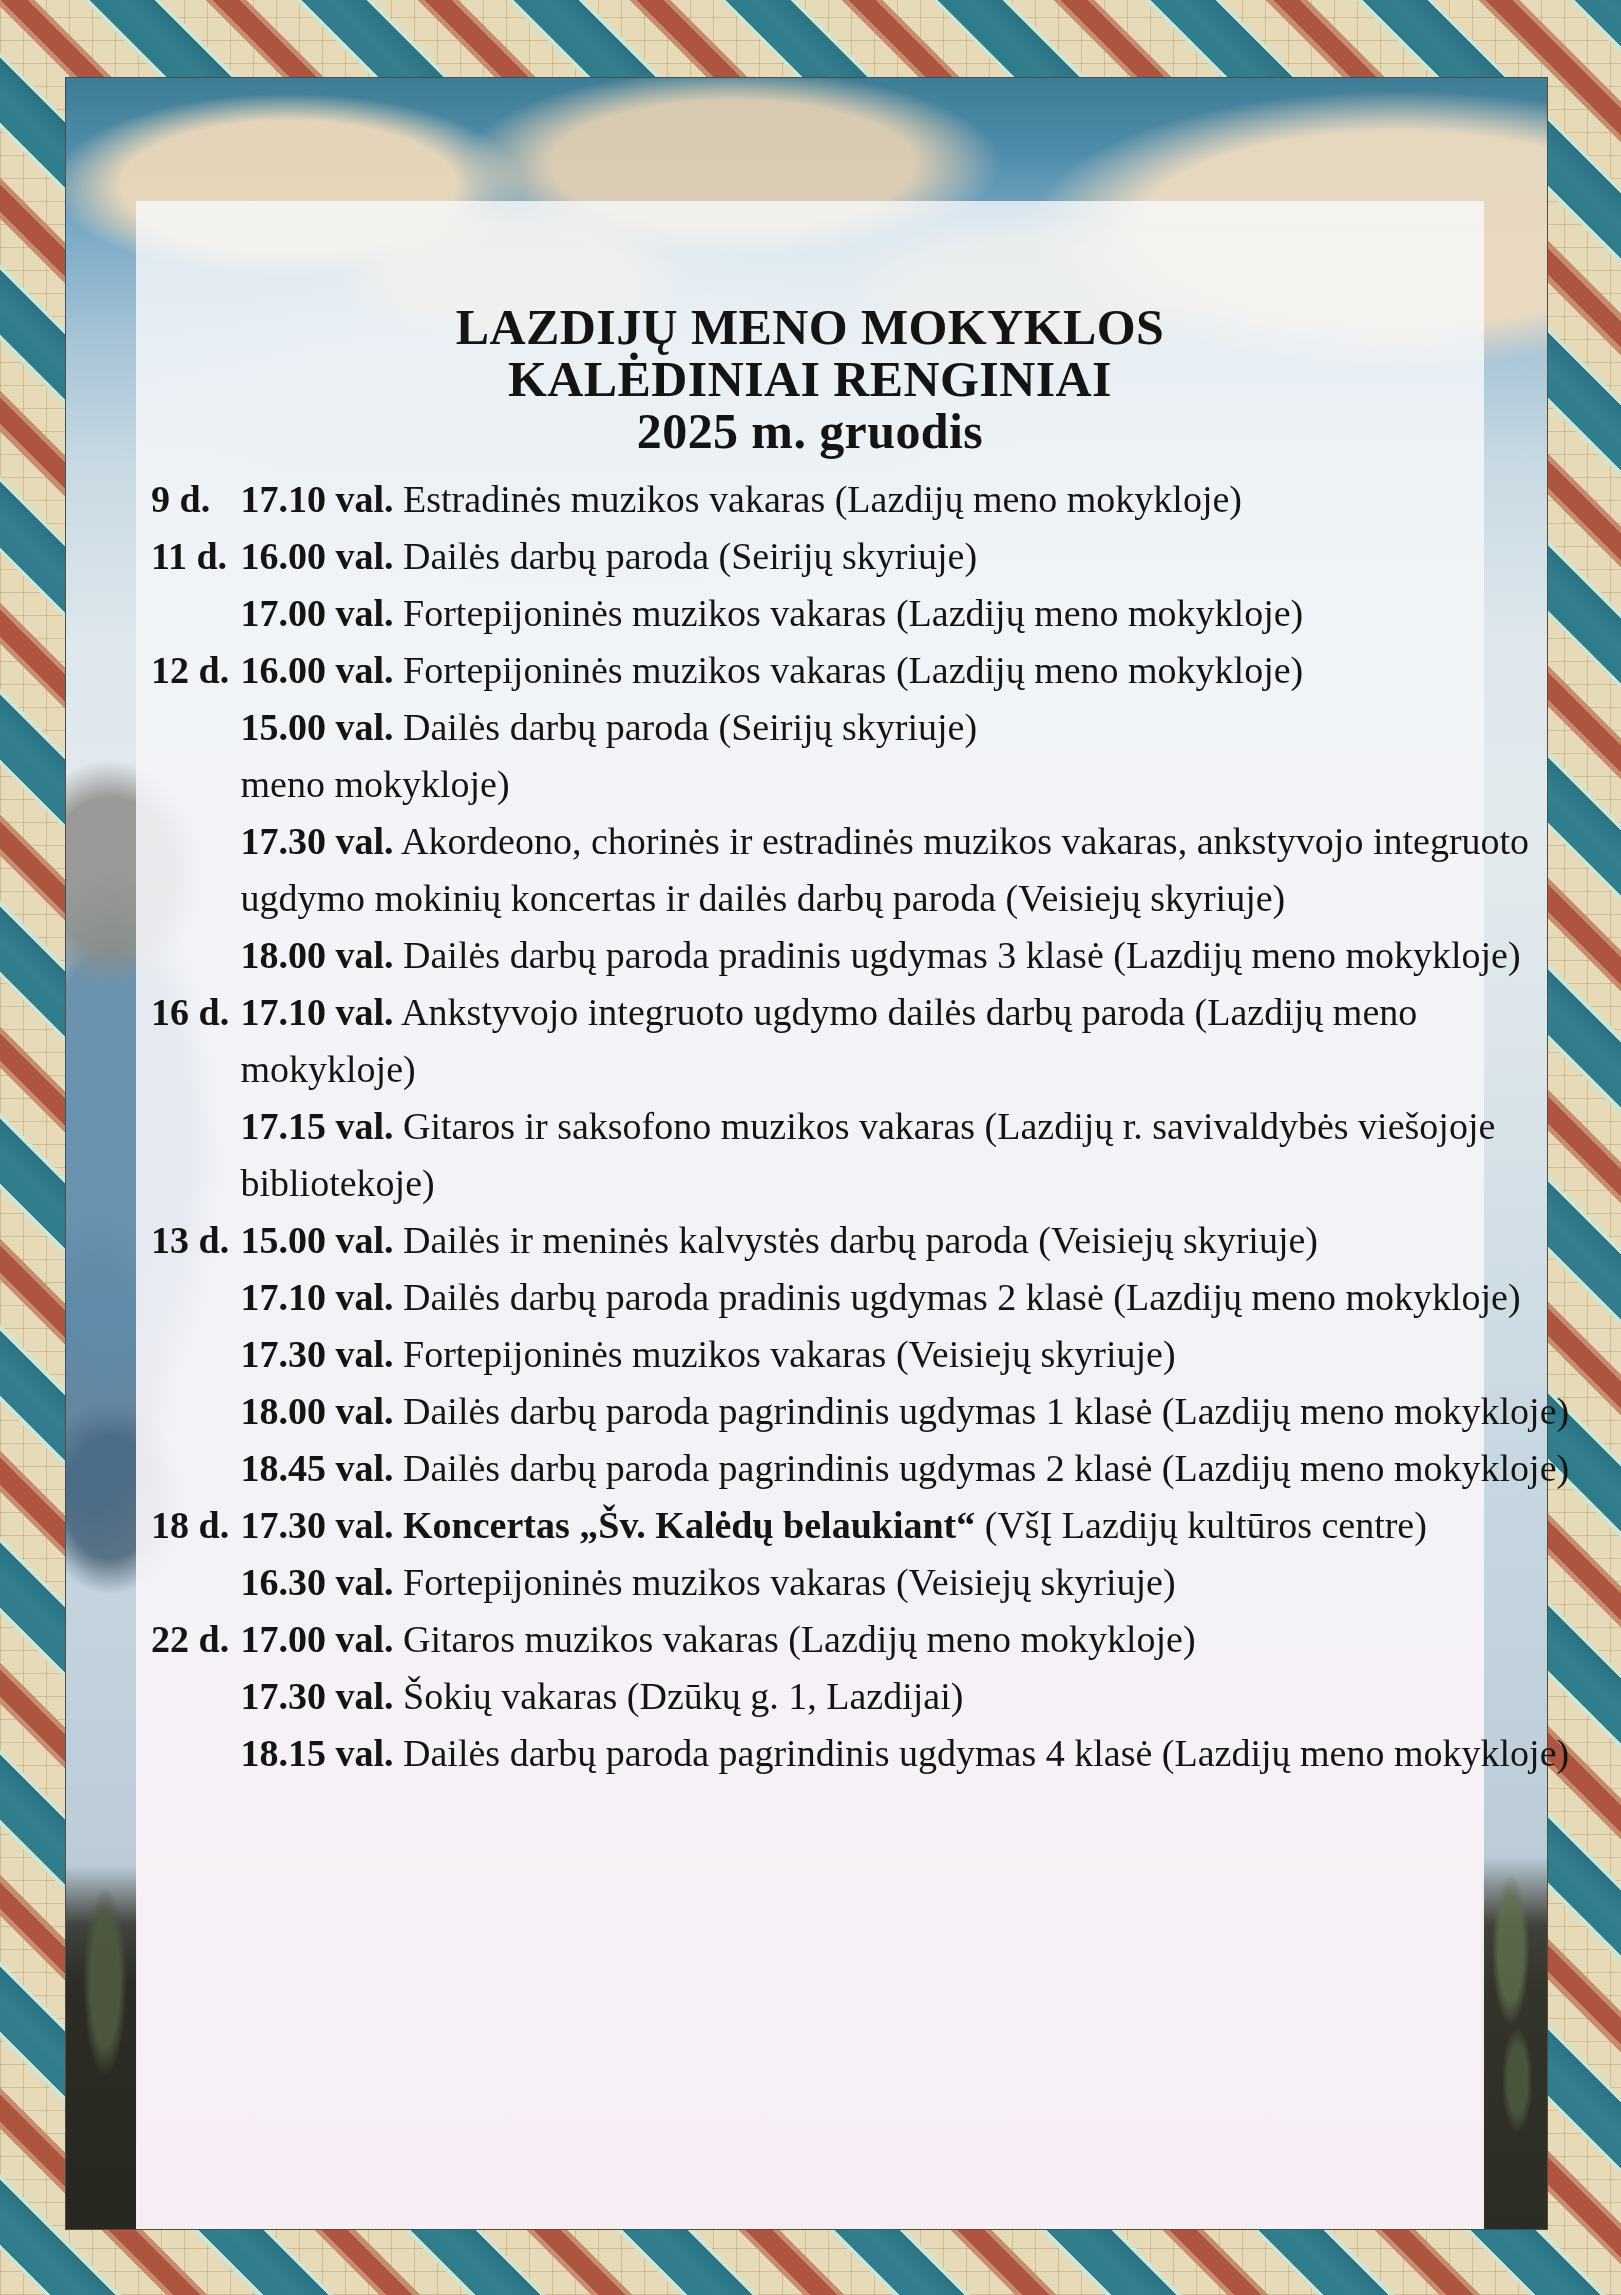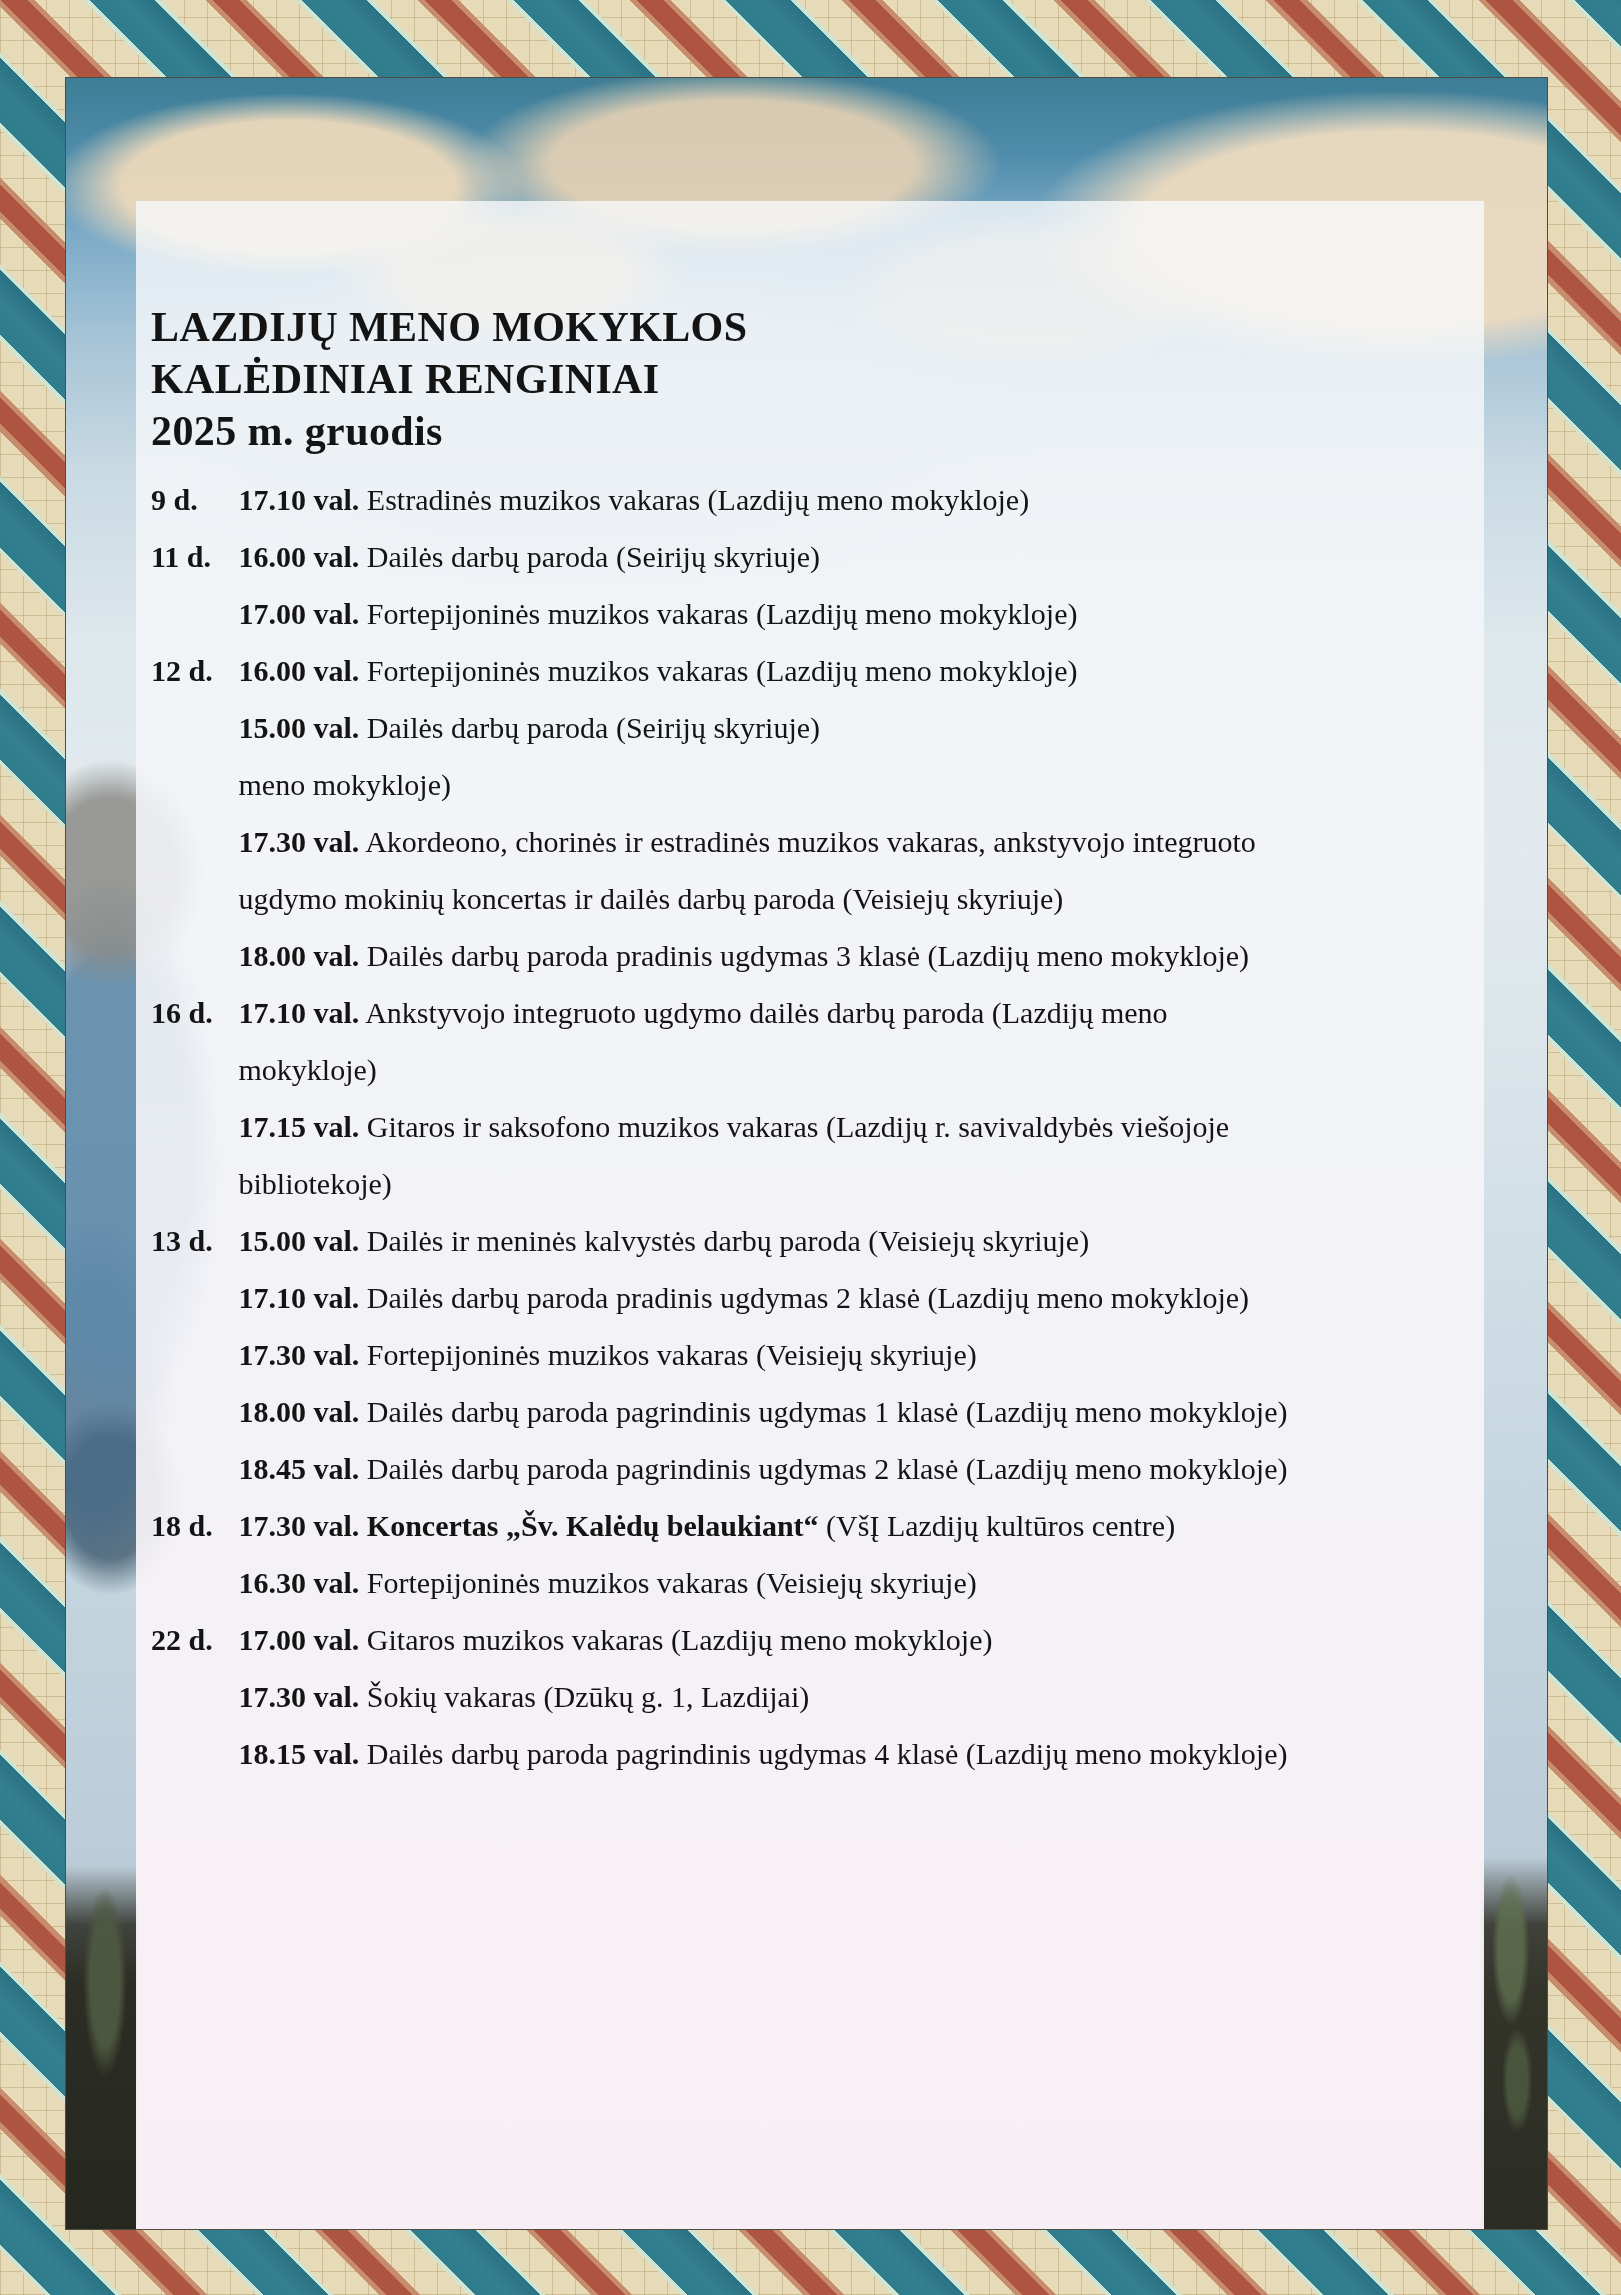--- a/index.html
+++ b/index.html
@@ -81,31 +81,31 @@
       rgba(248,250,252,0.78) 0%,
       rgba(244,246,249,0.86) 22%,
       rgba(246,245,249,0.90) 55%,
       rgba(250,243,248,0.95) 80%,
       rgba(250,241,247,0.97) 100%);
     padding:100px 15px 0 15px;
     box-sizing:border-box;
   }
 
   .title{
-    text-align:left;
+    text-align:center;
     font-weight:bold;
-    font-size:42px;
+    font-size:50px;
     line-height:52px;
     color:#141414;
     letter-spacing:0.4px;
   }
 
   .events{
     margin-top:13.5px;
-    font-size:30px;
+    font-size:38px;
     line-height:57px;
     color:#141414;
     white-space:nowrap;
   }
   .line .d{display:inline-block; width:80px; font-weight:bold;}
   .line .b{font-weight:bold;}
   .line .x{font-weight:normal;}
 </style>
 </head>
 <body>

